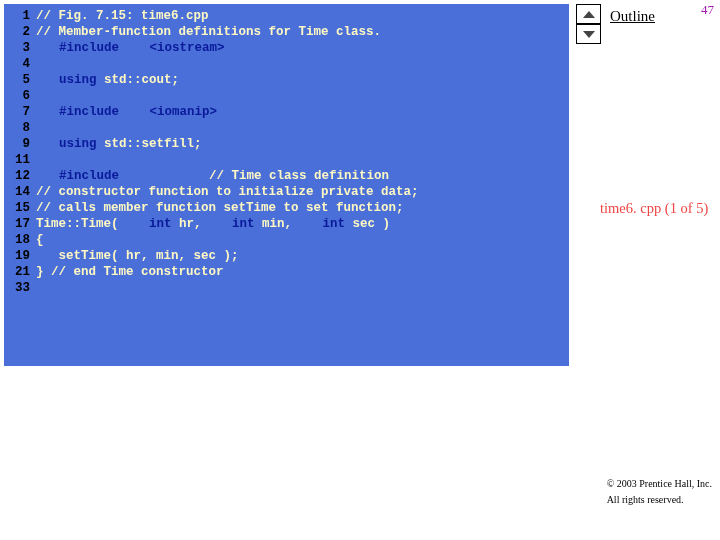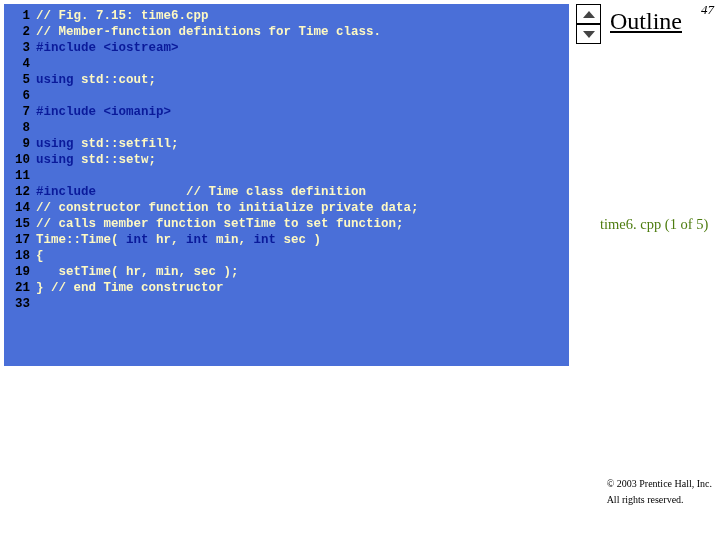--- a/index.html
+++ b/index.html
@@ -34,21 +34,21 @@
   .lineno {
     width: 26px;
     text-align: right;
     padding-right: 6px;
     flex: 0 0 auto;
   }
   .code-text {
     flex: 1 1 auto;
   }
   .c-green { color: #fef9c3; }
-  .c-blue  { color: #0a1a9a; }
+  .c-blue  { color: #0a1a9a; margin-left: 23px; }
   .c-black { color: #fef9c3; }
   .outline-box {
     position: absolute;
     left: 576px;
     top: 4px;
     width: 25px;
   }
   .arrow-btn {
     width: 25px;
     height: 20px;
@@ -66,38 +66,37 @@
     width: 0; height: 0;
     border-left: 6px solid transparent;
     border-right: 6px solid transparent;
   }
   .arrow-up   { border-bottom: 7px solid #444; }
   .arrow-down { border-top: 7px solid #444; }
   .outline-label {
     position: absolute;
     left: 610px;
     top: 8px;
-    font-size: 24px;
+    font-size: 15px;
     text-decoration: underline;
     color: #000;
   }
   .page-num {
     position: absolute;
     right: 6px;
     top: 2px;
     font-size: 13px;
-    color: #000000;
-    font-style: italic;
+    color: #a21caf;
   }
   .file-caption {
     position: absolute;
     left: 600px;
-    top: 216px;
+    top: 200px;
     font-size: 14.5px;
-    color: #4d7c0f;
+    color: #ef4444;
   }
   .copyright {
     position: absolute;
     right: 8px;
     bottom: 32px;
     font-size: 10px;
     color: #000;
     text-align: left;
     line-height: 16px;
   }
@@ -108,21 +107,20 @@
 <div class="code-panel" id="code-panel">
     <div class="code-row"><span class="lineno">1</span><span class="code-text"><span class="c-green">// Fig. 7.15: time6.cpp</span></span></div>
     <div class="code-row"><span class="lineno">2</span><span class="code-text"><span class="c-green">// Member-function definitions for Time class.</span></span></div>
     <div class="code-row"><span class="lineno">3</span><span class="code-text"><span class="c-blue">#include </span><span class="c-blue">&lt;iostream&gt;</span></span></div>
     <div class="code-row"><span class="lineno">4</span><span class="code-text"><span class="c-black"></span></span></div>
     <div class="code-row"><span class="lineno">5</span><span class="code-text"><span class="c-blue">using </span><span class="c-black">std::cout;</span></span></div>
     <div class="code-row"><span class="lineno">6</span><span class="code-text"><span class="c-black"></span></span></div>
     <div class="code-row"><span class="lineno">7</span><span class="code-text"><span class="c-blue">#include </span><span class="c-blue">&lt;iomanip&gt;</span></span></div>
     <div class="code-row"><span class="lineno">8</span><span class="code-text"><span class="c-black"></span></span></div>
     <div class="code-row"><span class="lineno">9</span><span class="code-text"><span class="c-blue">using </span><span class="c-black">std::setfill;</span></span></div>
-    <div class="code-row"><span class="lineno">10</span><span class="code-text"><span class="c-blue">using </span><span class="c-black">std::setw;</span></span></div>
     <div class="code-row"><span class="lineno">11</span><span class="code-text"><span class="c-black"></span></span></div>
     <div class="code-row"><span class="lineno">12</span><span class="code-text"><span class="c-blue">#include</span><span class="c-black">            </span><span class="c-green">// Time class definition</span></span></div>
     <div class="code-row"><span class="lineno">14</span><span class="code-text"><span class="c-green">// constructor function to initialize private data;</span></span></div>
     <div class="code-row"><span class="lineno">15</span><span class="code-text"><span class="c-green">// calls member function setTime to set function;</span></span></div>
     <div class="code-row"><span class="lineno">17</span><span class="code-text"><span class="c-black">Time::Time( </span><span class="c-blue">int</span><span class="c-black"> hr, </span><span class="c-blue">int</span><span class="c-black"> min, </span><span class="c-blue">int</span><span class="c-black"> sec )</span></span></div>
     <div class="code-row"><span class="lineno">18</span><span class="code-text"><span class="c-black">{</span></span></div>
     <div class="code-row"><span class="lineno">19</span><span class="code-text"><span class="c-black">   setTime( hr, min, sec );</span></span></div>
     <div class="code-row"><span class="lineno">21</span><span class="code-text"><span class="c-black">} </span><span class="c-green">// end Time constructor</span></span></div>
     <div class="code-row"><span class="lineno">33</span><span class="code-text"><span class="c-black"></span></span></div>
   </div>

